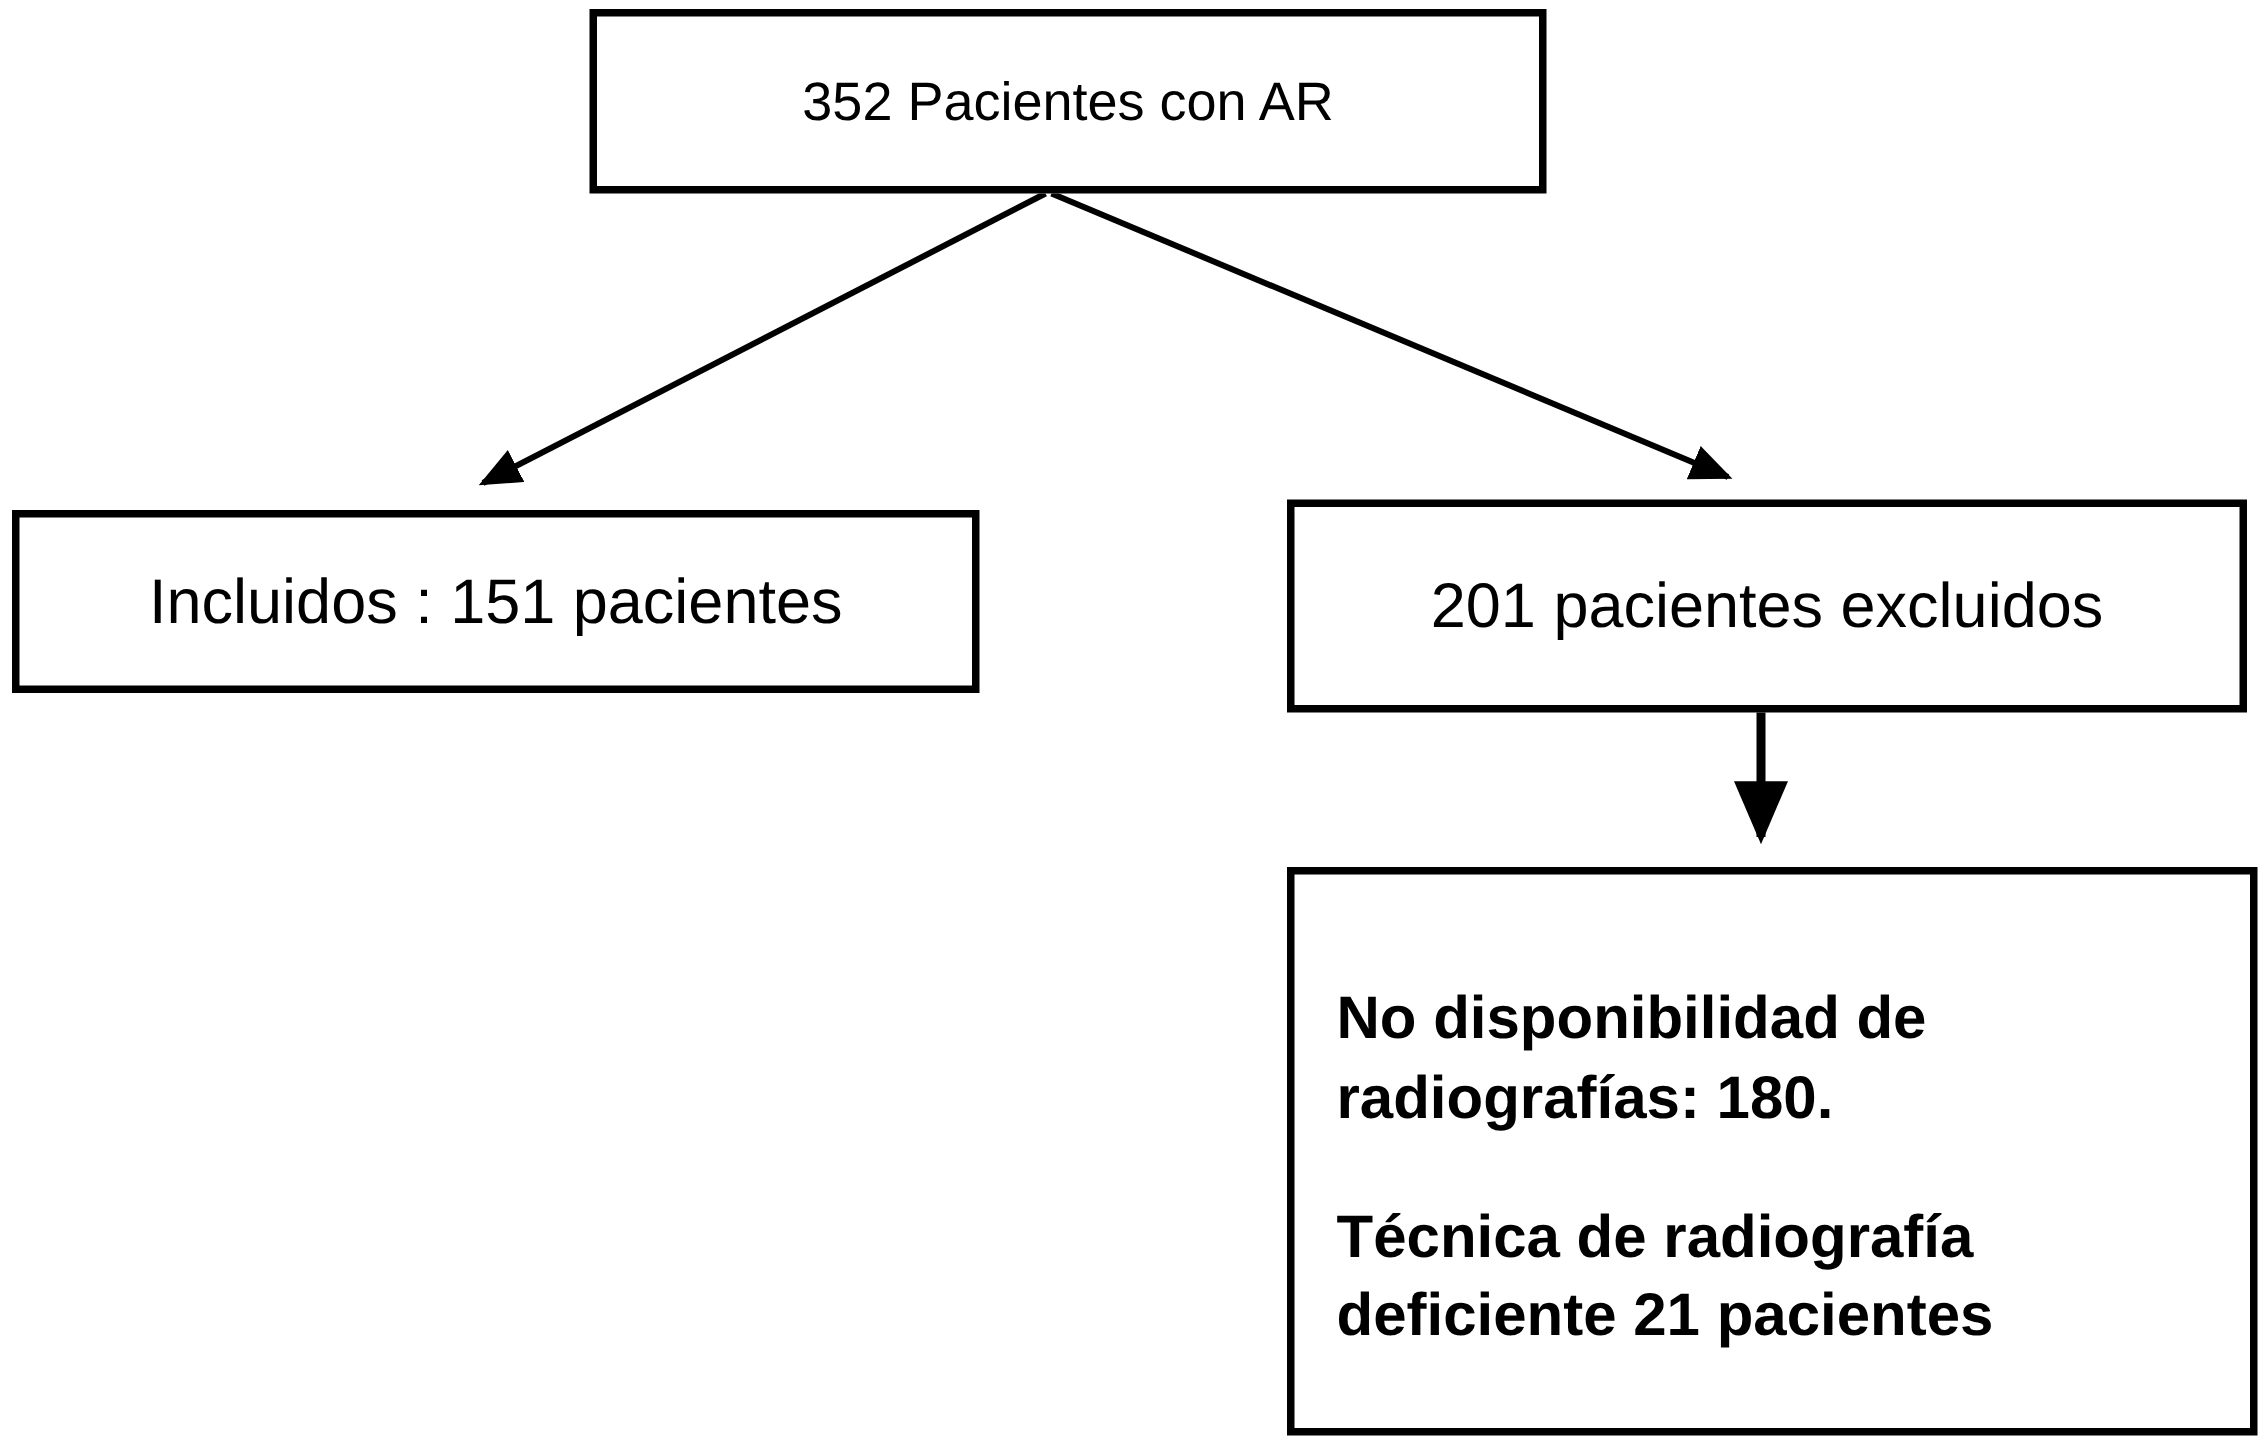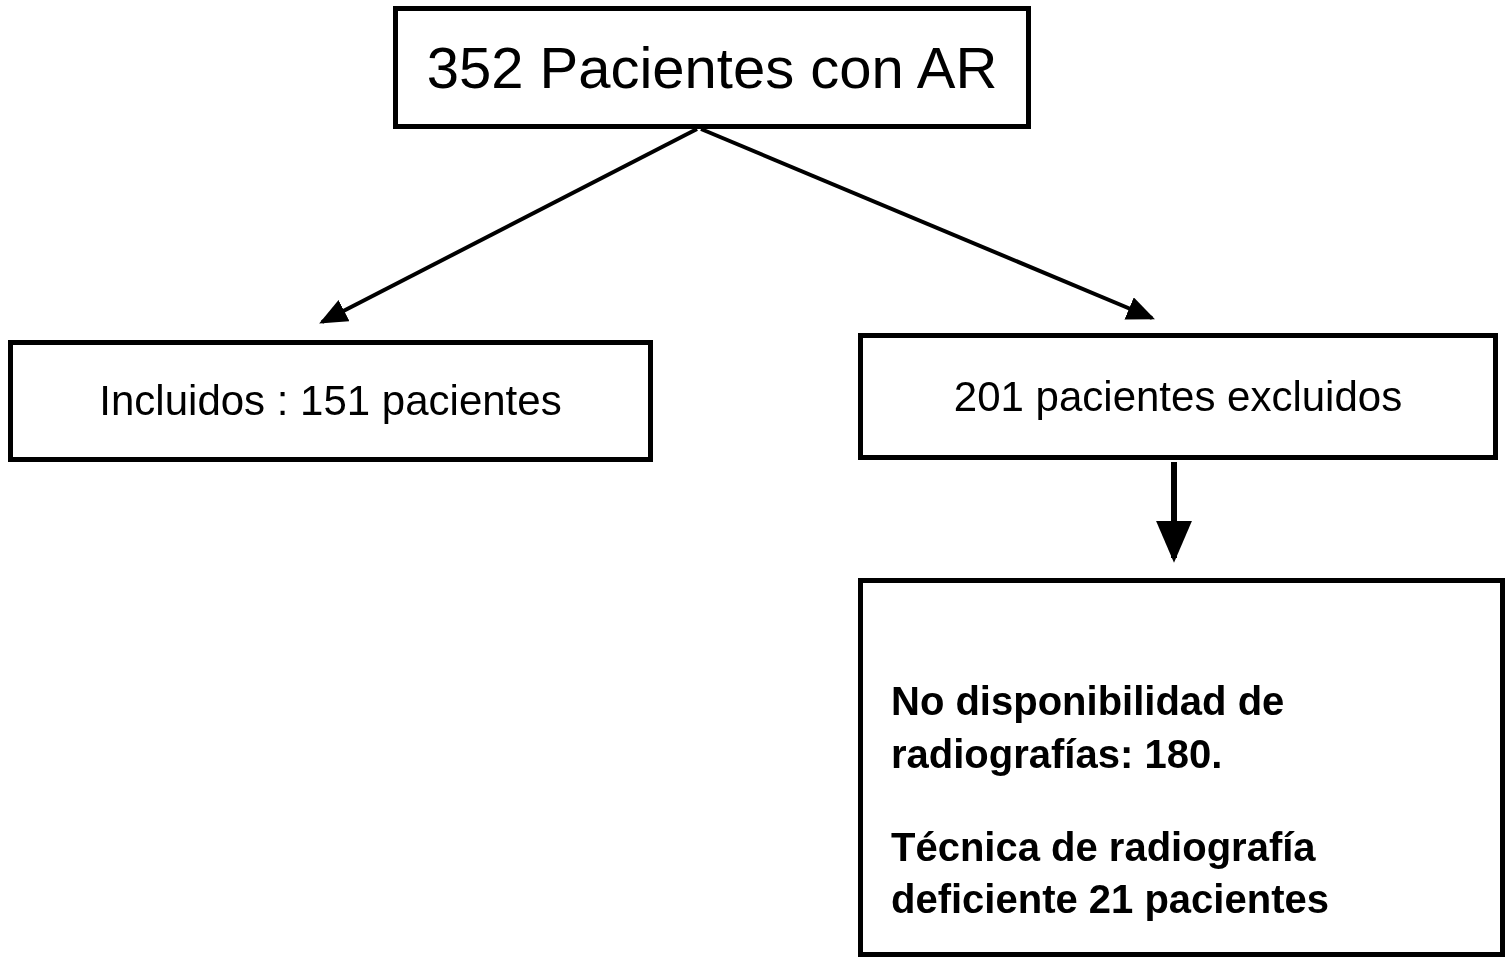--- a/index.html
+++ b/index.html
@@ -32,48 +32,48 @@
     display: flex;
     align-items: center;
     justify-content: center;
     text-align: center;
   }
   .node-total {
     left: 393px;
     top: 6px;
     width: 638px;
     height: 123px;
-    font-size: 58px;
+    font-size: 36px;
   }
   .node-included {
     left: 8px;
     top: 340px;
     width: 645px;
     height: 122px;
     font-size: 42px;
   }
   .node-excluded {
     left: 858px;
     top: 333px;
     width: 640px;
-    height: 127px;
+    height: 142px;
     font-size: 42px;
   }
   .node-reasons {
     left: 858px;
     top: 578px;
     width: 647px;
     height: 379px;
     font-size: 40px;
     font-weight: bold;
     text-align: left;
     align-items: flex-start;
     justify-content: flex-start;
     flex-direction: column;
-    padding: 92px 36px 0 28px;
+    padding: 70px 36px 0 28px;
     line-height: 1.32;
   }
   .node-reasons .reason-line2 {
     margin-top: 40px;
   }
 </style>
 </head>
 <body>
 
 <div class="canvas">

